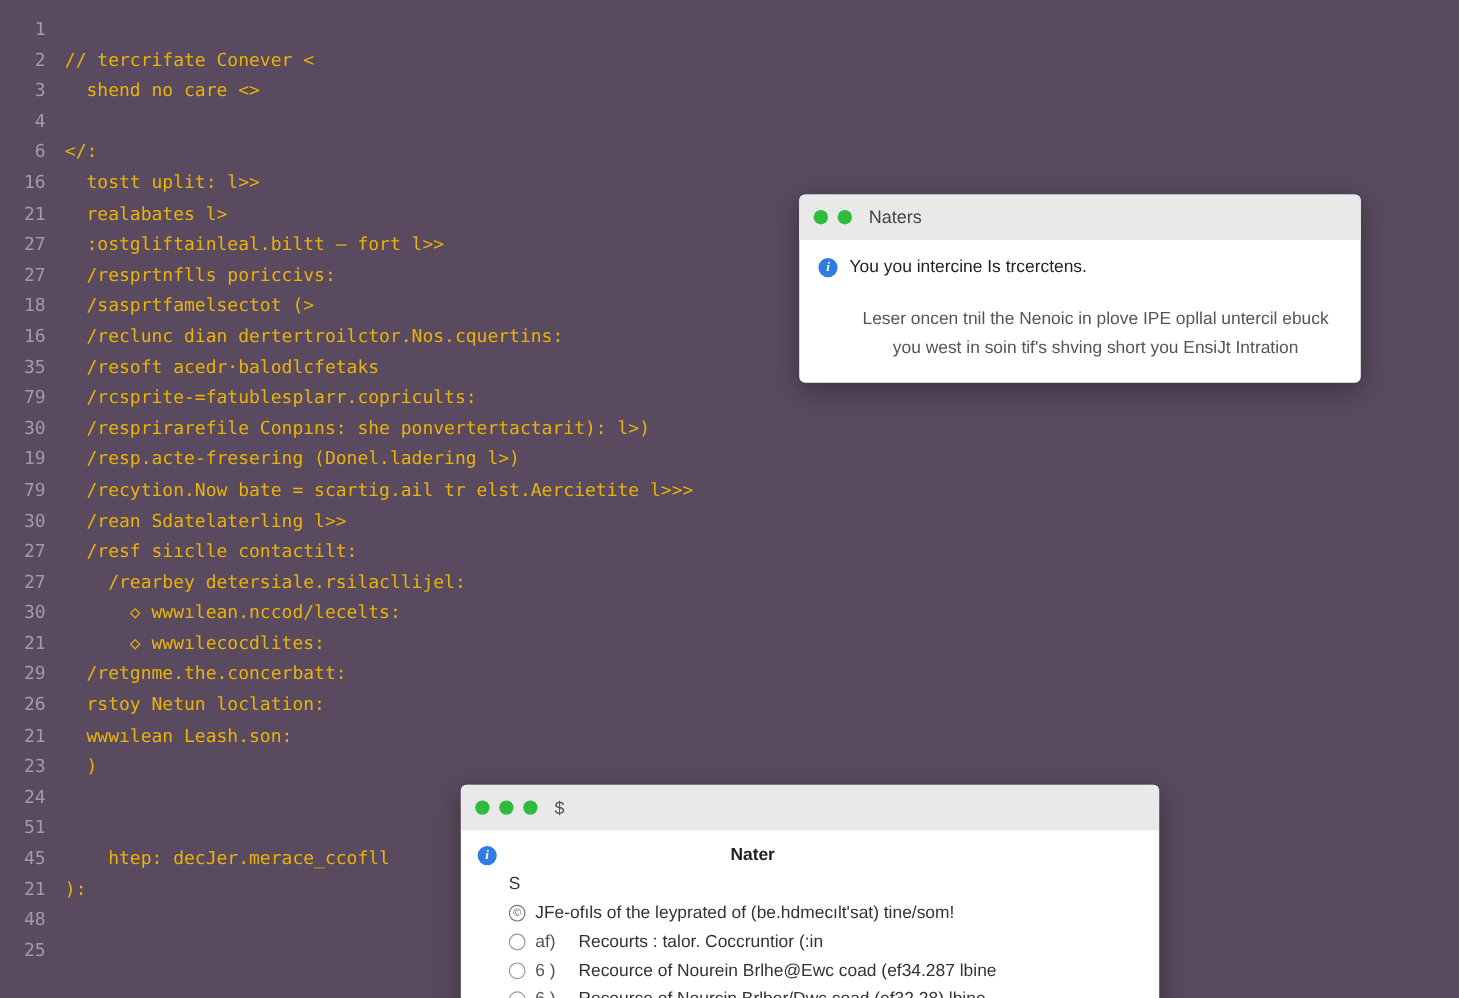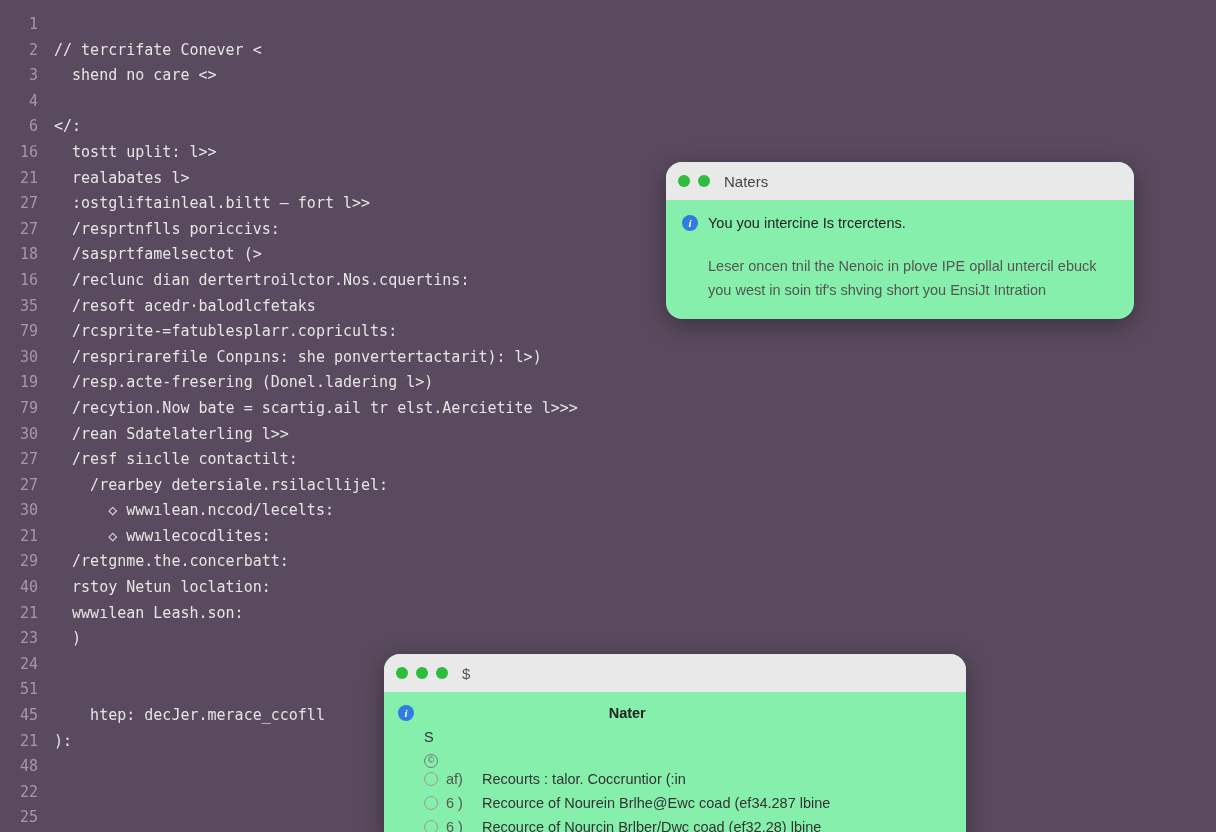--- a/index.html
+++ b/index.html
@@ -24,27 +24,27 @@
   .gutter {
     width: 54px;
     text-align: right;
     padding-right: 16px;
     color: #a598aa;
     flex-shrink: 0;
     user-select: none;
   }
   .code {
     flex: 1;
-    color: #e5e5e5;
+    color: #eab308;
   }
 
   .popup {
     position: absolute;
-    background: #86efac;
-    border-radius: 16px;
+    background: #ffffff;
+    border-radius: 5px;
     box-shadow: 0 6px 24px rgba(0,0,0,0.35);
     overflow: hidden;
     font-family: -apple-system, BlinkMacSystemFont, 'Segoe UI', sans-serif;
   }
   .popup1 { left: 666px; top: 162px; width: 468px; }
   .popup2 { left: 384px; top: 654px; width: 582px; }
 
   .titlebar {
     background: #e9e9e9;
     height: 38px;
@@ -80,21 +80,21 @@
     font-size: 11px;
     font-weight: 700;
     display: flex; align-items: center; justify-content: center;
     font-family: Georgia, serif;
     font-style: italic;
     flex-shrink: 0;
     margin-top: 3px;
   }
   .info-text { flex: 1; }
   .info-text .first { color:#222; margin-bottom: 19px; }
-  .info-text .rest  { color:#555; }
+  .info-text .rest  { color:#555;text-align:center; }
 
   .term-body {
     padding: 10px 14px 14px 14px;
     font-size: 14.5px;
     color: #333;
     line-height: 1.65;
     font-family: -apple-system, BlinkMacSystemFont, 'Segoe UI', sans-serif;
   }
   .term-head { display:flex; gap:10px; align-items:flex-start; }
   .term-title { font-weight:600; color:#222;text-align:center; }
@@ -129,29 +129,28 @@
     <div class="line"><span class="gutter">30</span><span class="code">  /resprirarefile Conpıns: she ponvertertactarit): l&gt;)</span></div>
     <div class="line"><span class="gutter">19</span><span class="code">  /resp.acte-fresering (Donel.ladering l&gt;)</span></div>
     <div class="line"><span class="gutter">79</span><span class="code">  /recytion.Now bate = scartig.ail tr elst.Aercietite l&gt;&gt;&gt;</span></div>
     <div class="line"><span class="gutter">30</span><span class="code">  /rean Sdatelaterling l&gt;&gt;</span></div>
     <div class="line"><span class="gutter">27</span><span class="code">  /resf siıclle contactilt:</span></div>
     <div class="line"><span class="gutter">27</span><span class="code">    /rearbey detersiale.rsilacllijel:</span></div>
     <div class="line"><span class="gutter">30</span><span class="code">      ◇ wwwılean.nccod/lecelts:</span></div>
     <div class="line"><span class="gutter">21</span><span class="code">      ◇ wwwılecocdlites:</span></div>
     <div class="line"><span class="gutter"></span><span class="code"></span></div>
     <div class="line"><span class="gutter">29</span><span class="code">  /retgnme.the.concerbatt:</span></div>
-    <div class="line"><span class="gutter">40</span><span class="code">  rstoy Netun loclation:</span></div>
+    <div class="line"><span class="gutter">26</span><span class="code">  rstoy Netun loclation:</span></div>
     <div class="line"><span class="gutter">21</span><span class="code">  wwwılean Leash.son:</span></div>
     <div class="line"><span class="gutter">23</span><span class="code">  )</span></div>
     <div class="line"><span class="gutter">24</span><span class="code"></span></div>
     <div class="line"><span class="gutter">51</span><span class="code"></span></div>
     <div class="line"><span class="gutter">45</span><span class="code">    htep: decJer.merace_ccofll</span></div>
     <div class="line"><span class="gutter">21</span><span class="code">):</span></div>
     <div class="line"><span class="gutter">48</span><span class="code"></span></div>
-    <div class="line"><span class="gutter">22</span><span class="code"></span></div>
     <div class="line"><span class="gutter">25</span><span class="code"></span></div>
   </div>
 
 <div class="popup popup1">
   <div class="titlebar">
     <span class="tl-dot dot-green"></span>
     <span class="tl-dot dot-green"></span>
     <span class="tl-title">Naters</span>
   </div>
   <div class="popup-body">
@@ -174,20 +173,21 @@
   </div>
   <div class="term-body">
     <div class="term-head">
       <span class="info-icon">i</span>
       <div>
         <div class="term-title">Nater</div>
         <div>S</div>
         <div class="term-lines" id="term-lines">
             <div class="term-line">
               <span class="term-mark">©</span>
+              <span>JFe-ofıls of the leyprated of (be.hdmecılt'sat) tine/som!</span>
             </div>
             <div class="term-line">
               <span class="term-mark" style="border: 1.5px solid rgb(153, 153, 153);"></span>
               <span class="term-num">af)</span>
               <span>Recourts : talor. Coccruntior (:in</span>
             </div>
             <div class="term-line">
               <span class="term-mark" style="border: 1.5px solid rgb(153, 153, 153);"></span>
               <span class="term-num">6 )</span>
               <span>Recource of Nourein Brlhe@Ewc coad (ef34.287 lbine</span>

